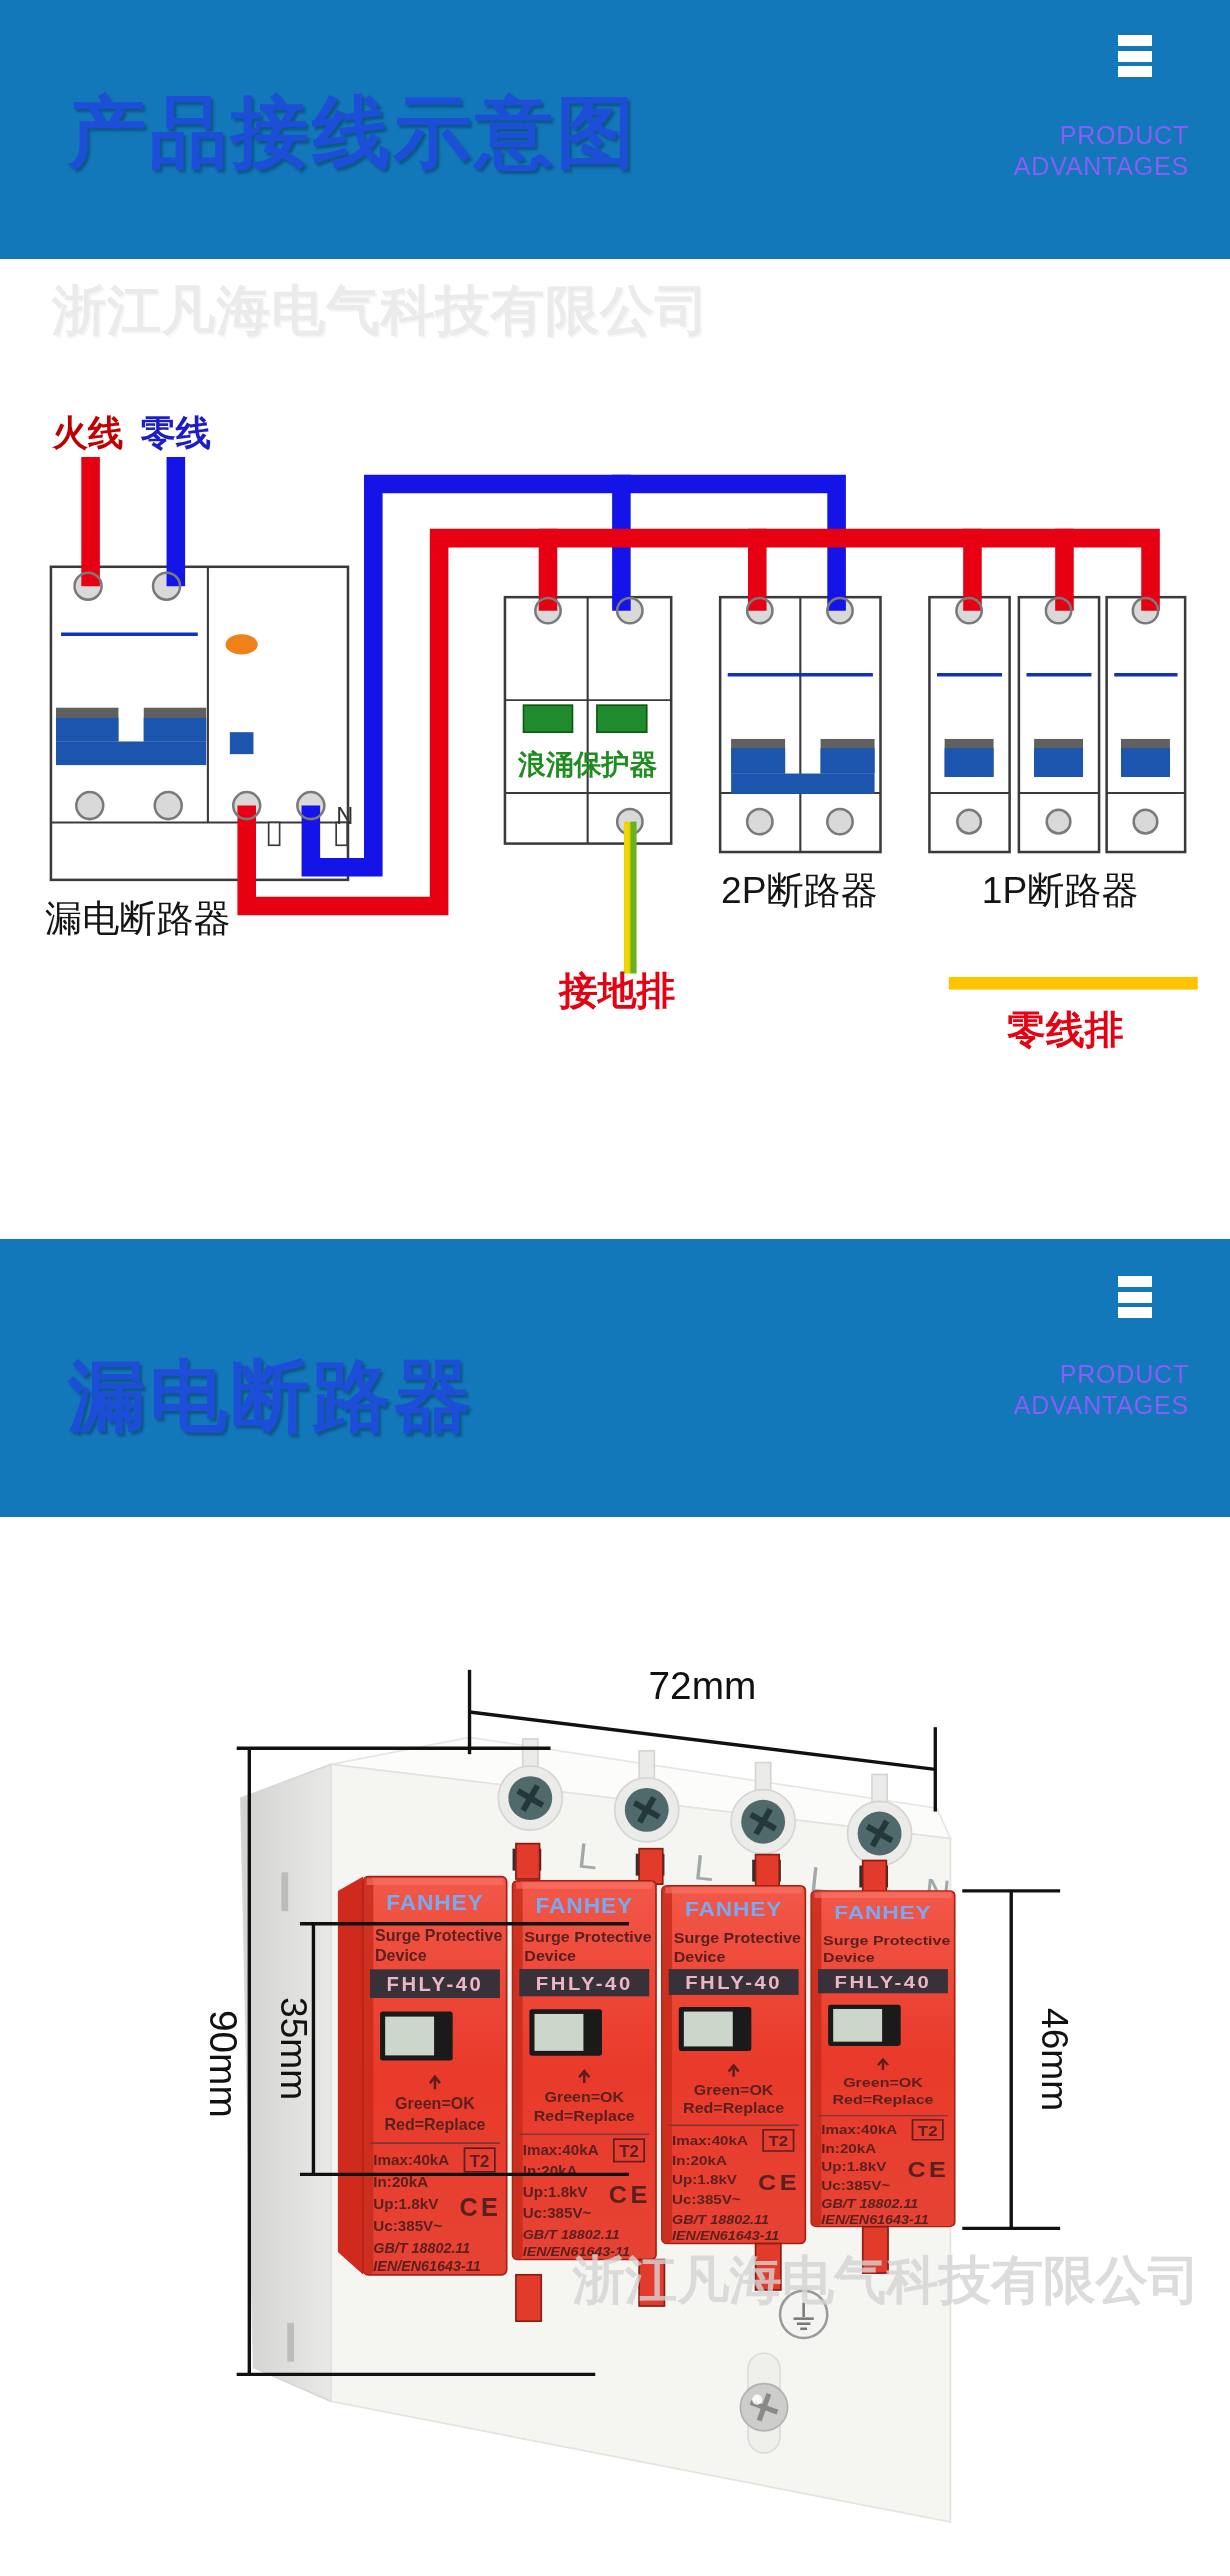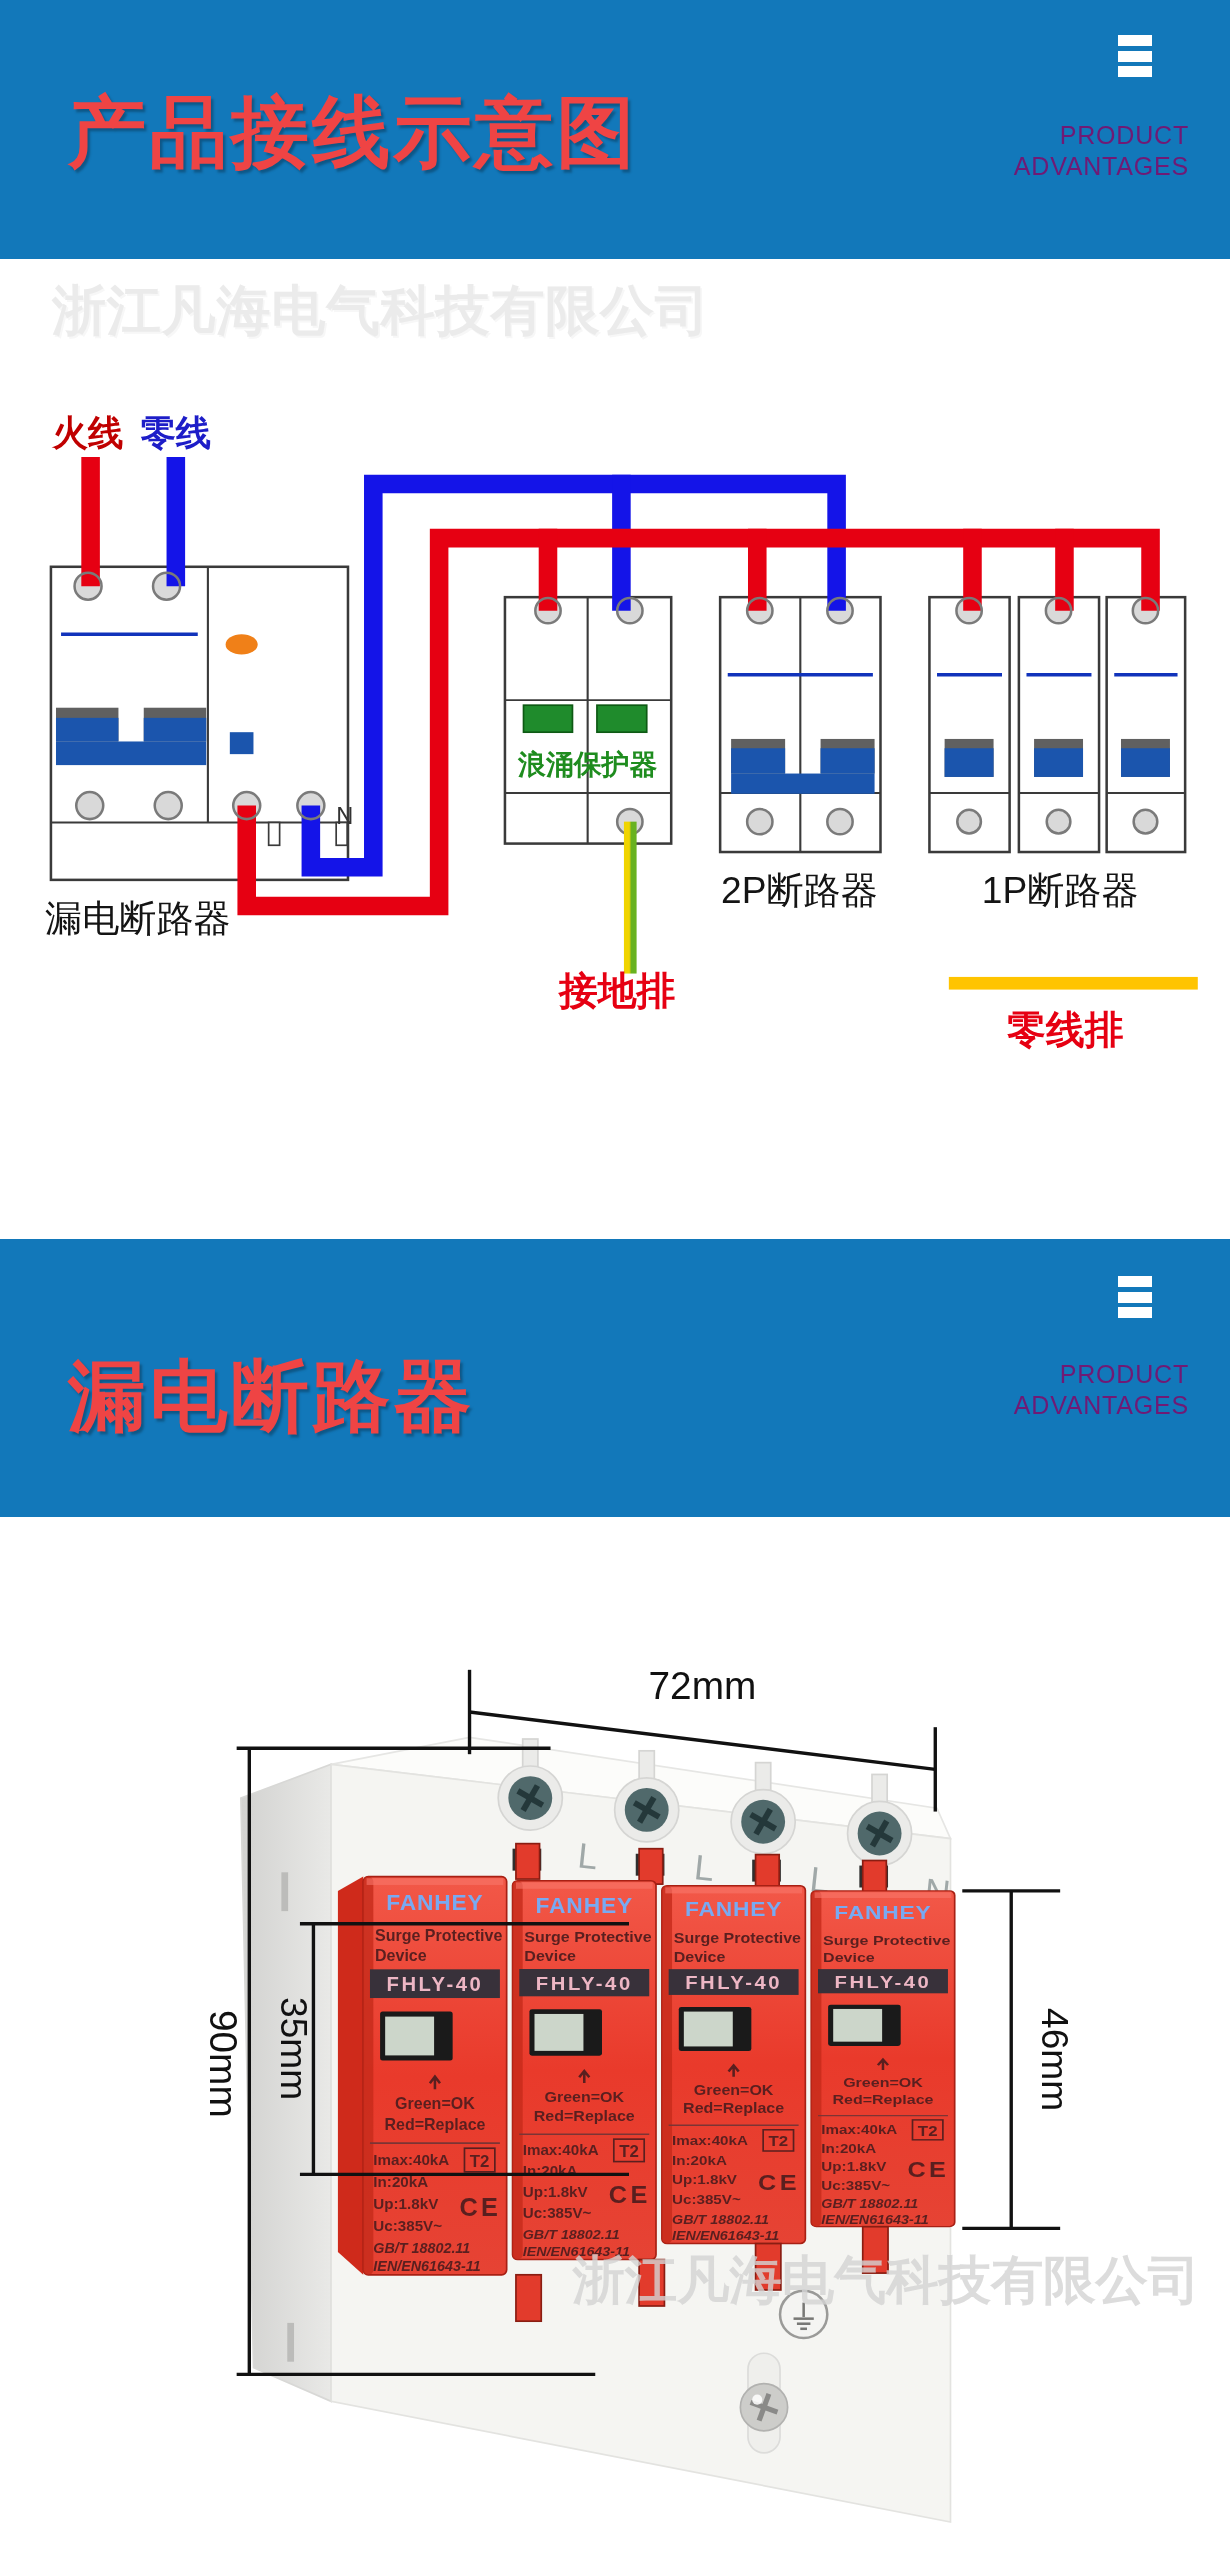--- a/index.html
+++ b/index.html
@@ -1,23 +1,23 @@
 <!DOCTYPE html>
 <html style="font-size:13.5px"><head>
 <meta charset="utf-8">
 <style>
   html,body{margin:0;padding:0;background:#ffffff;}
   .page{position:relative;width:1231px;height:2576px;background:#ffffff;overflow:hidden;
         font-family:"Liberation Sans",sans-serif;}
   .banner{position:absolute;left:0;width:1231px;background:#1278ba;}
   #banner1{top:0;height:259px;}
   #banner2{top:1239px;height:278px;}
-  .banner-title{position:absolute;left:68px;color:#ef4444;font-size:78px;font-weight:bold;
+  .banner-title{position:absolute;left:68px;color:#1d4ed8;font-size:78px;font-weight:bold;
         letter-spacing:3.4px;text-shadow:2.5px 3.4px 2.5px rgba(0,0,0,0.28);white-space:nowrap;}
-  .tagline{position:absolute;right:42px;text-align:right;color:#701a75;font-size:25px;
+  .tagline{position:absolute;right:42px;text-align:right;color:#8b5cf6;font-size:25px;
         line-height:31px;letter-spacing:0.8px;white-space:nowrap;}
   .hamburger{position:absolute;left:1118px;width:34px;height:42px;display:flex;
         flex-direction:column;justify-content:space-between;}
   .hamburger span{display:block;height:11px;background:#ffffff;}
   .watermark1{position:absolute;left:52px;top:275px;font-size:54px;font-weight:bold;
         color:#ebebeb;letter-spacing:0.8px;text-shadow:1.7px 1.7px 0 #f7f7f7;white-space:nowrap;}
   svg{position:absolute;left:0;}
   #diagram-svg{top:371px;}
   #product-svg{top:1604px;}
   svg text{font-family:"Liberation Sans",sans-serif;}

